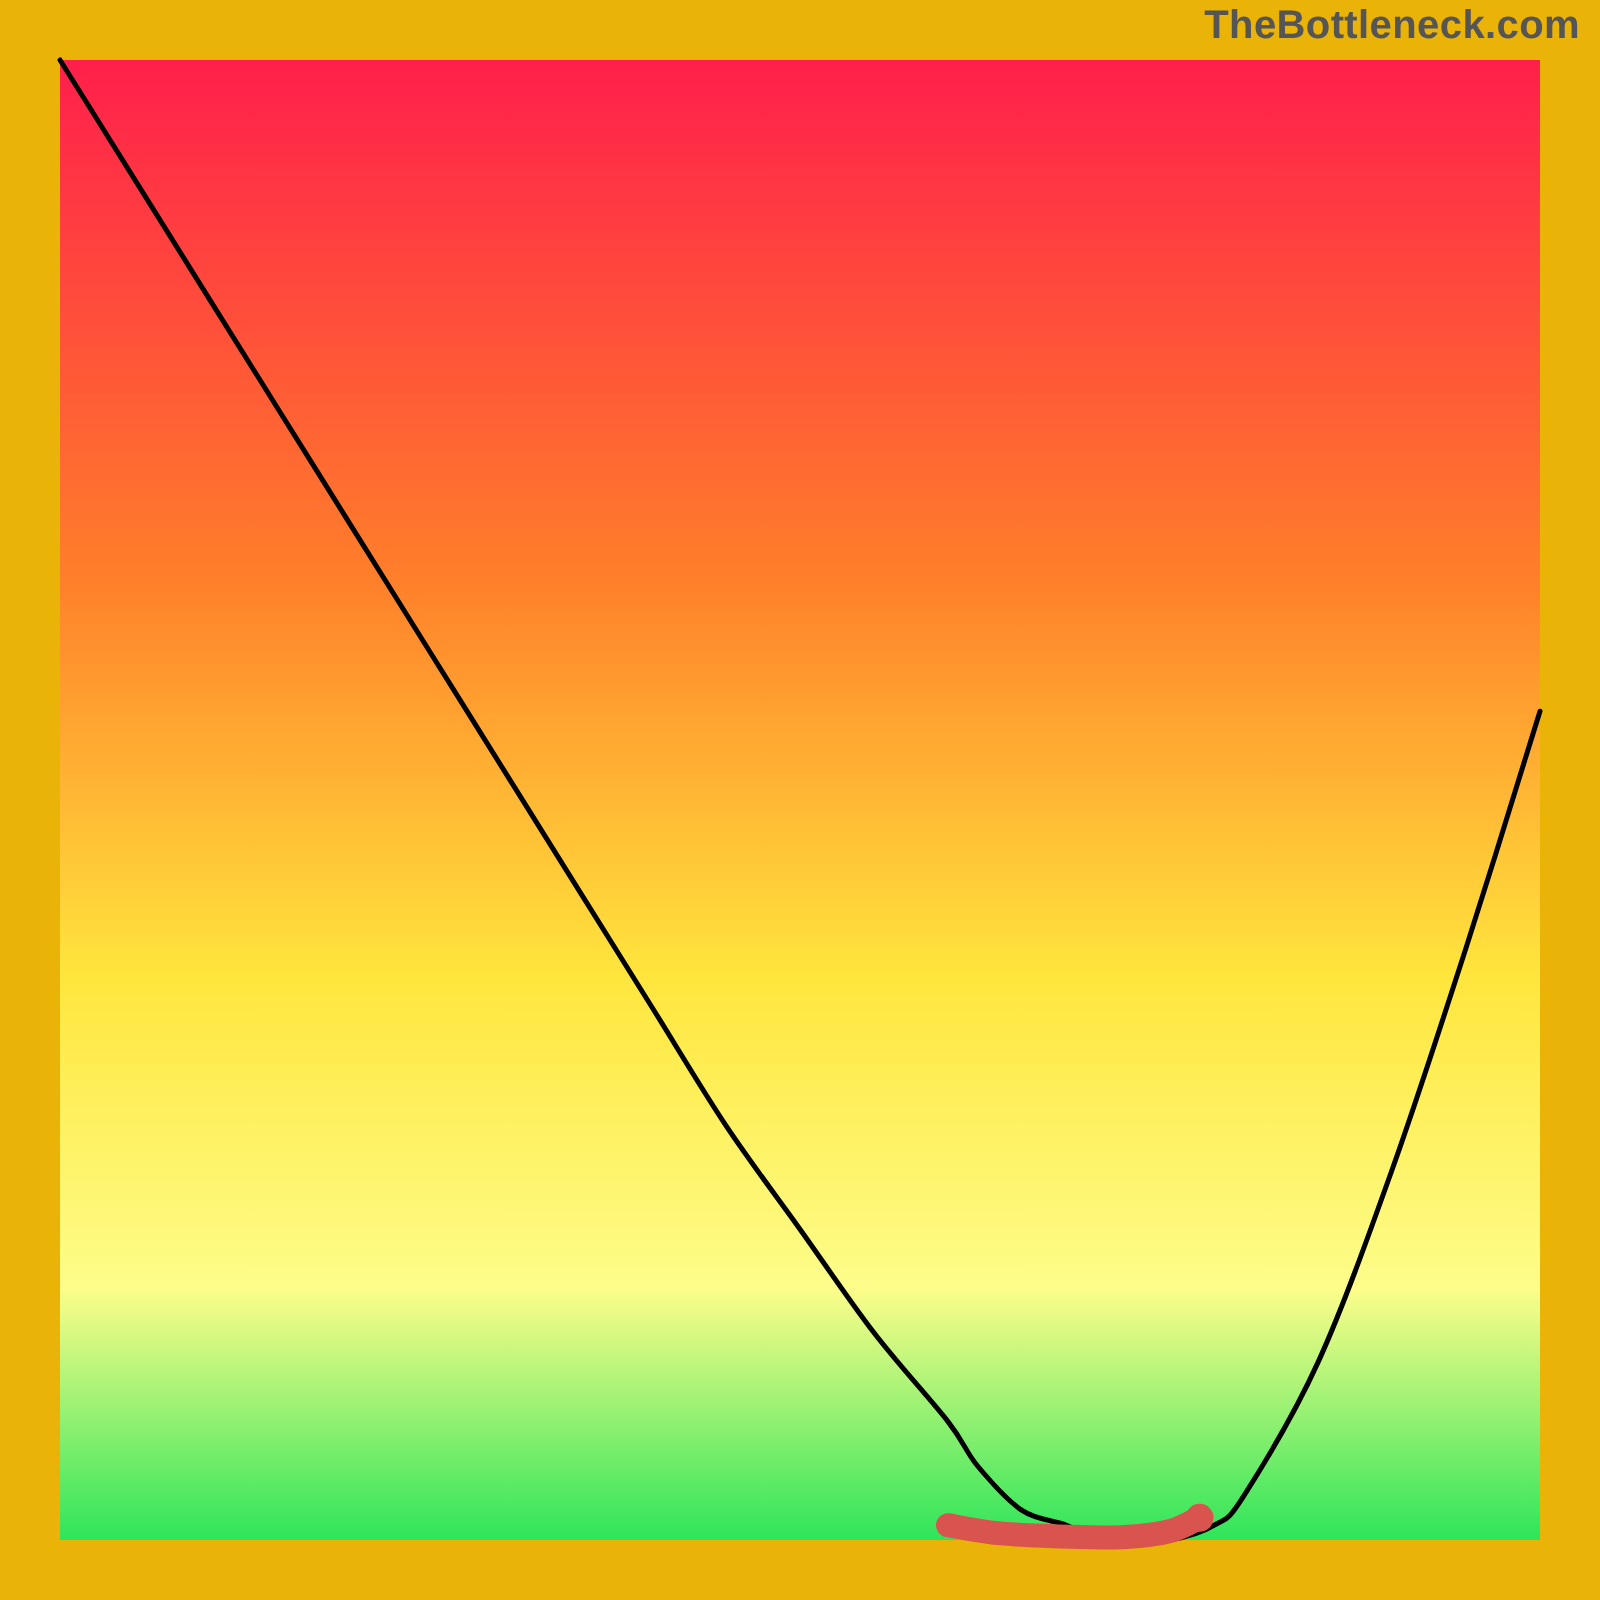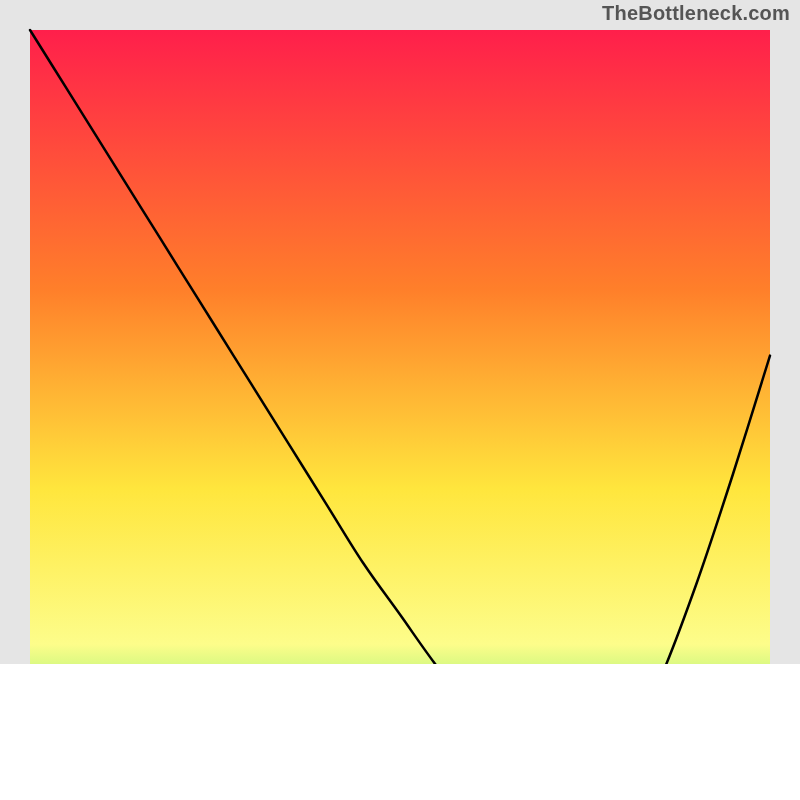--- a/index.html
+++ b/index.html
@@ -4,22 +4,22 @@
 <style>
   body {
     margin: 0;
     padding: 0;
     background: #fff;
     font-family: Arial, Helvetica, sans-serif;
   }
   .stage {
     position: relative;
     width: 800px;
-    height: 664px;
-    background: #e5e5e5;
+    height: 800px;
+    background: #eab308;
     overflow: hidden;
   }
   .watermark {
     position: absolute;
     top: 2px;
     right: 10px;
     color: #555;
     font-size: 20px;
     font-weight: 600;
     letter-spacing: 0.2px;

